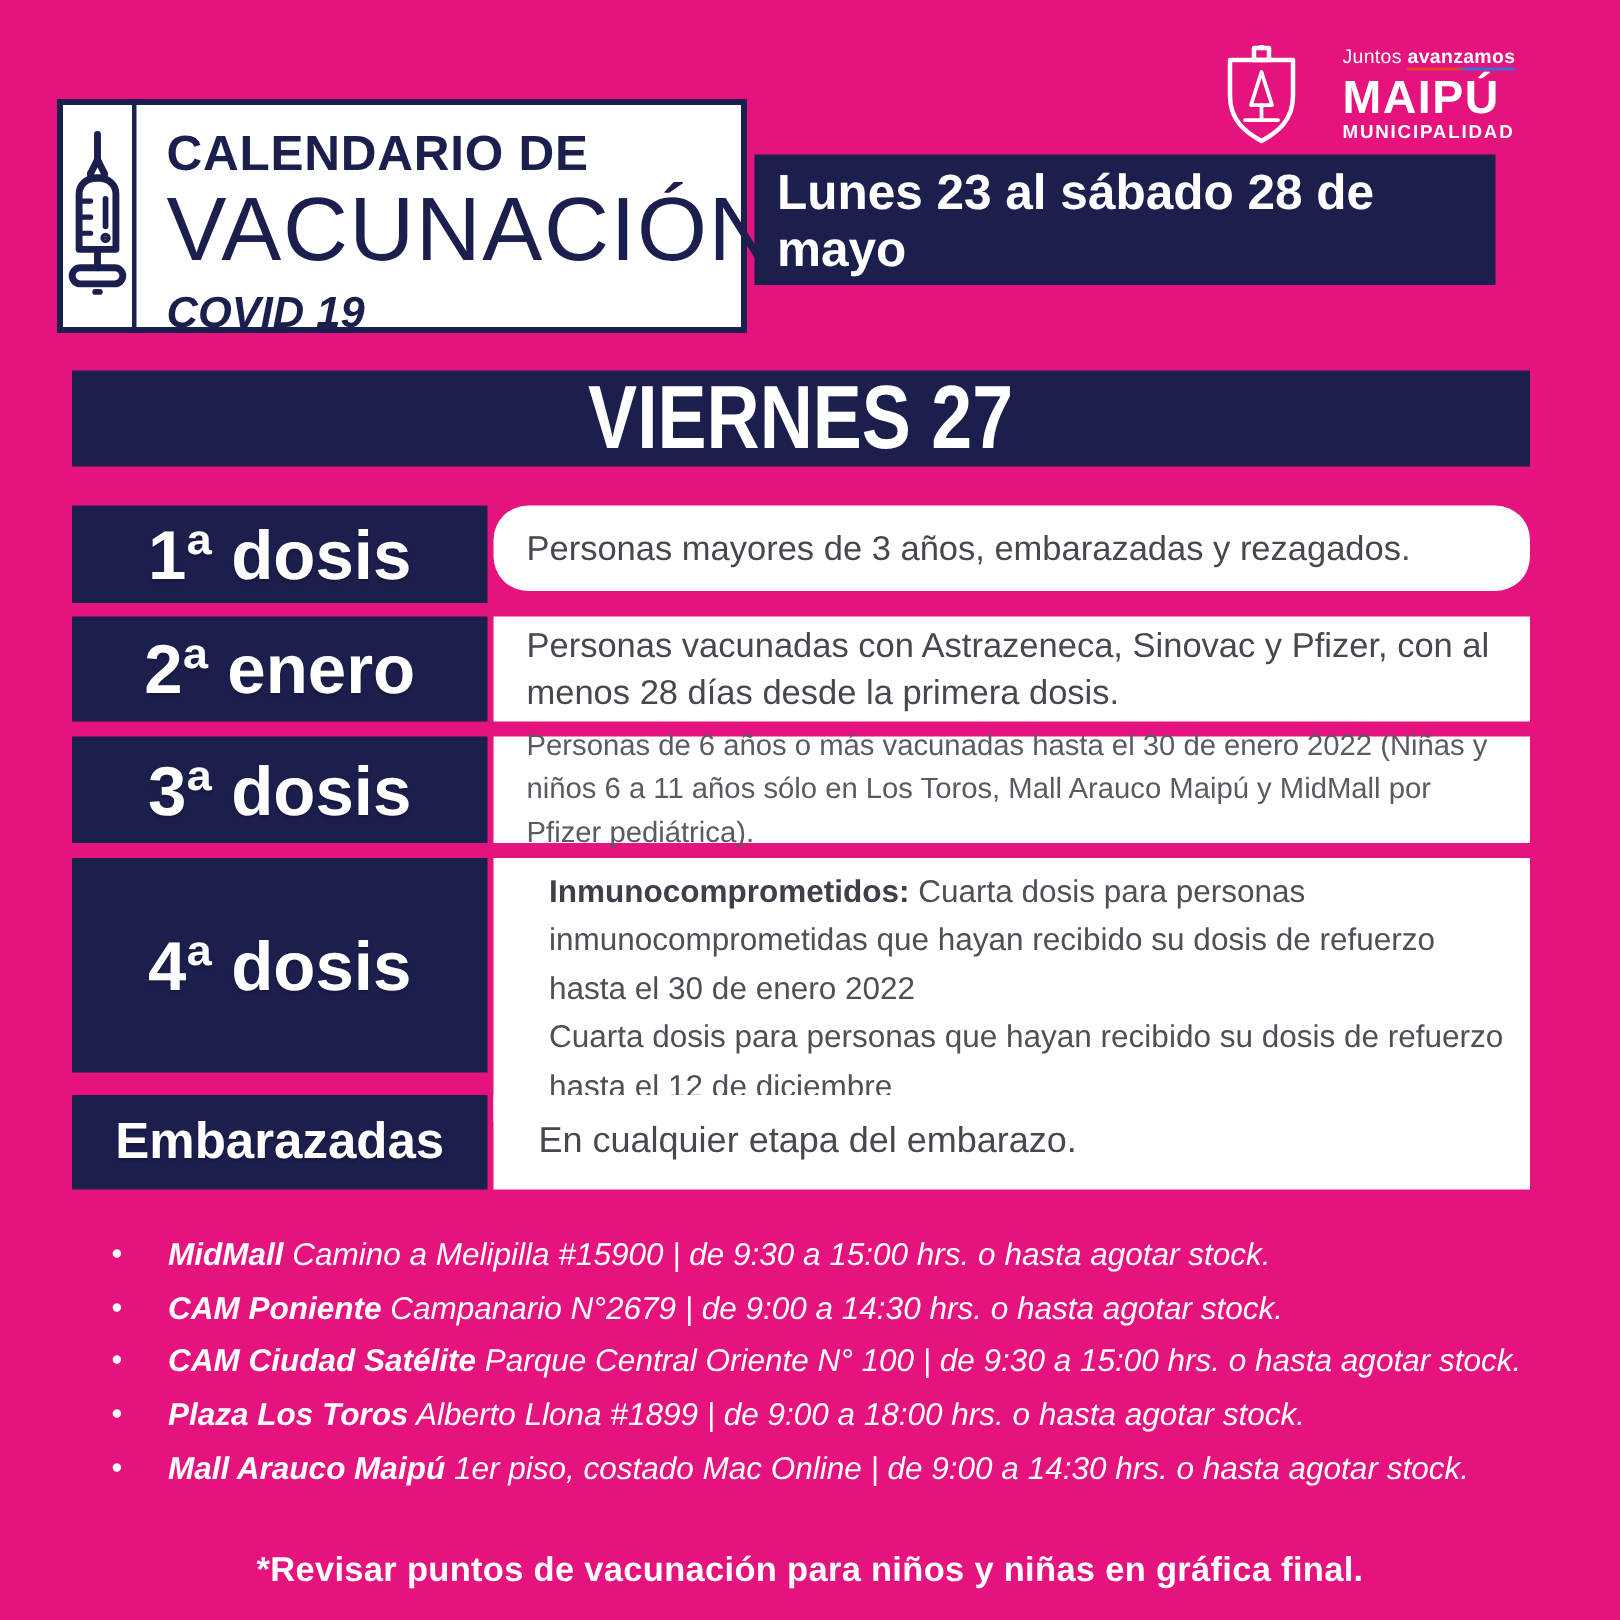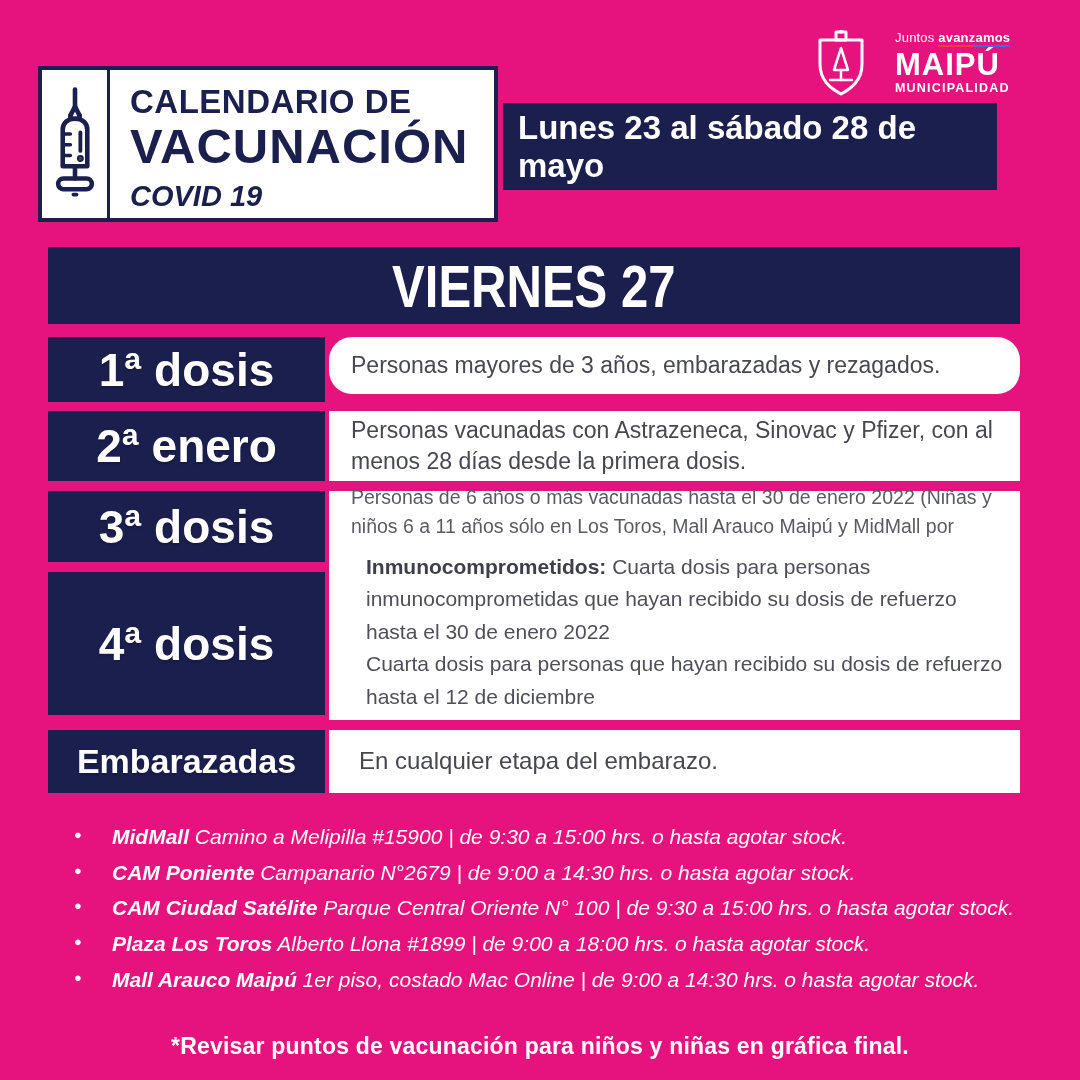--- a/index.html
+++ b/index.html
@@ -28,28 +28,28 @@
     background:linear-gradient(90deg,#e8412c 0%,#e8412c 45%,#3a6fd8 55%,#3a6fd8 100%);}
   .brand{font-size:31px;font-weight:800;letter-spacing:1px;margin-top:2px;}
   .brand-sub{font-size:12.5px;font-weight:700;letter-spacing:1.2px;margin-top:2px;}
 
   
   .header-card{position:absolute;left:38px;top:66px;width:460px;height:156px;
     background:#fff;border:4px solid var(--navy);display:flex;}
   .icon-cell{width:68px;border-right:3px solid var(--navy);display:flex;align-items:center;justify-content:center;}
   .title-cell{flex:1;padding:13px 0 0 20px;color:var(--navy);}
   .title-1{font-size:33px;font-weight:800;letter-spacing:.5px;}
-  .title-2{font-size:49px;font-weight:700;letter-spacing:1px;margin-top:-3px;}
+  .title-2{font-size:60px;font-weight:400;letter-spacing:1px;margin-top:-3px;}
   .title-3{font-size:29px;font-weight:700;font-style:italic;margin-top:6px;}
 
   
   .date-banner{position:absolute;left:503px;top:103px;width:494px;height:87px;
     background:var(--navy);color:#fff;display:flex;align-items:center;
     padding-left:15px;font-size:33px;font-weight:700;}
-  .day-banner{position:absolute;left:48px;top:247px;width:972px;height:77px;
+  .day-banner{position:absolute;left:48px;top:247px;width:972px;height:64px;
     background:var(--navy);color:#fff;display:flex;align-items:center;justify-content:center;}
   .day-banner span{font-size:57px;font-weight:800;letter-spacing:0;display:inline-block;transform:scale(.86,1.05);}
 
   
   .row-label{position:absolute;left:48px;width:277px;background:var(--navy);color:#fff;
     display:flex;align-items:center;justify-content:center;
     text-shadow:0 2px 2px rgba(0,0,0,.18);}
   .row-desc{position:absolute;left:329px;width:691px;background:#fff;
     display:flex;flex-direction:column;justify-content:center;
     padding:6px 16px 6px 22px;}
@@ -57,21 +57,21 @@
   .lbl-md{font-size:34px;font-weight:800;}
   .d1{font-size:23px;color:var(--txt-dark);line-height:1.35;}
   .d3{font-size:19.5px;color:var(--txt-gray);line-height:1.5;}
   .d4{font-size:21px;color:#4E4F57;line-height:1.55;}
   .d5{font-size:24px;color:var(--txt-dark);padding-left:8px;}
   .bold-lead{font-weight:700;color:#3E3F48;}
 
   .r1l{top:337px;height:65px;} .r1d{top:337px;height:57px;border-radius:23px;}
   .r2l{top:411px;height:70px;} .r2d{top:411px;height:70px;}
   .r3l{top:491px;height:71px;} .r3d{top:491px;height:71px;}
-  .r4l{top:572px;height:143px;} .r4d{top:544px;height:176px;padding-left:37px;}
+  .r4l{top:572px;height:143px;} .r4d{top:572px;height:176px;padding-left:37px;}
   .r5l{top:730px;height:63px;} .r5d{top:730px;height:63px;}
 
   
   .locations{position:absolute;left:70px;top:823px;width:952px;list-style:none;color:#fff;}
   .locations li{position:relative;padding-left:42px;font-size:21px;line-height:1.32;margin-bottom:8px;font-style:italic;}
   .locations li::before{content:"●";position:absolute;left:4px;top:3px;font-size:13px;}
   .loc-name{font-weight:700;}
   .loc-underline{text-decoration:underline;}
 
   

